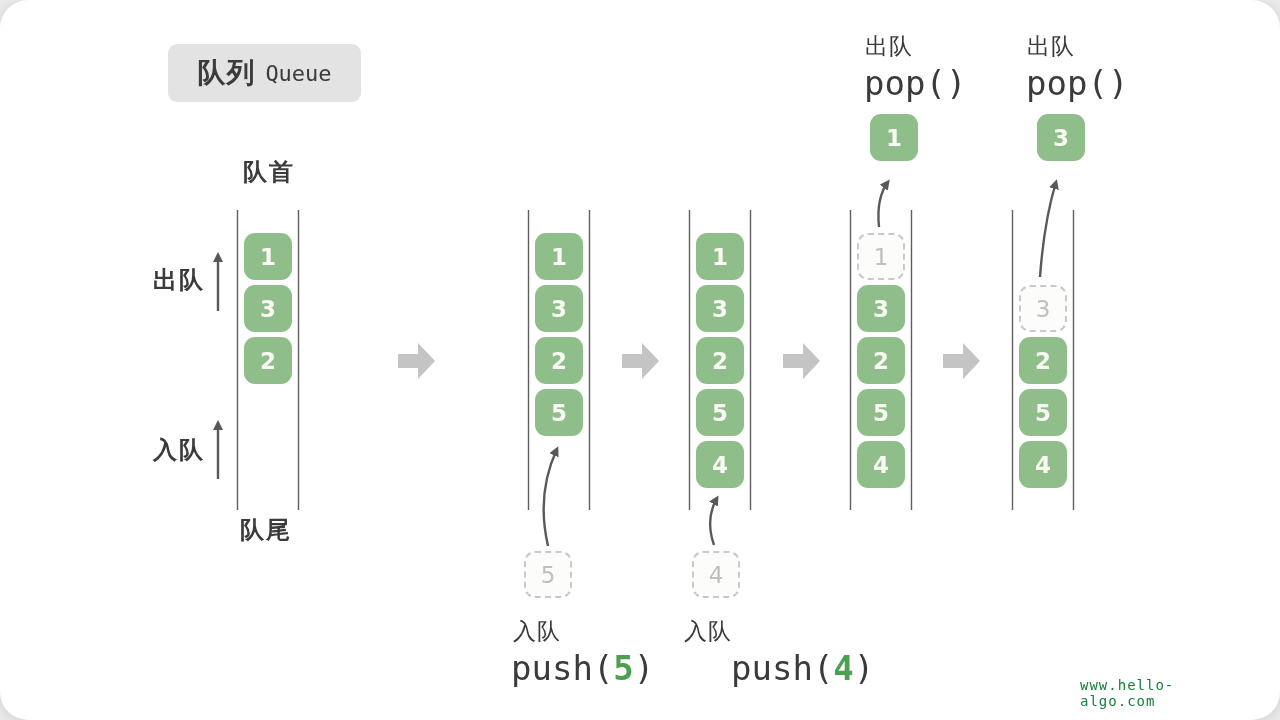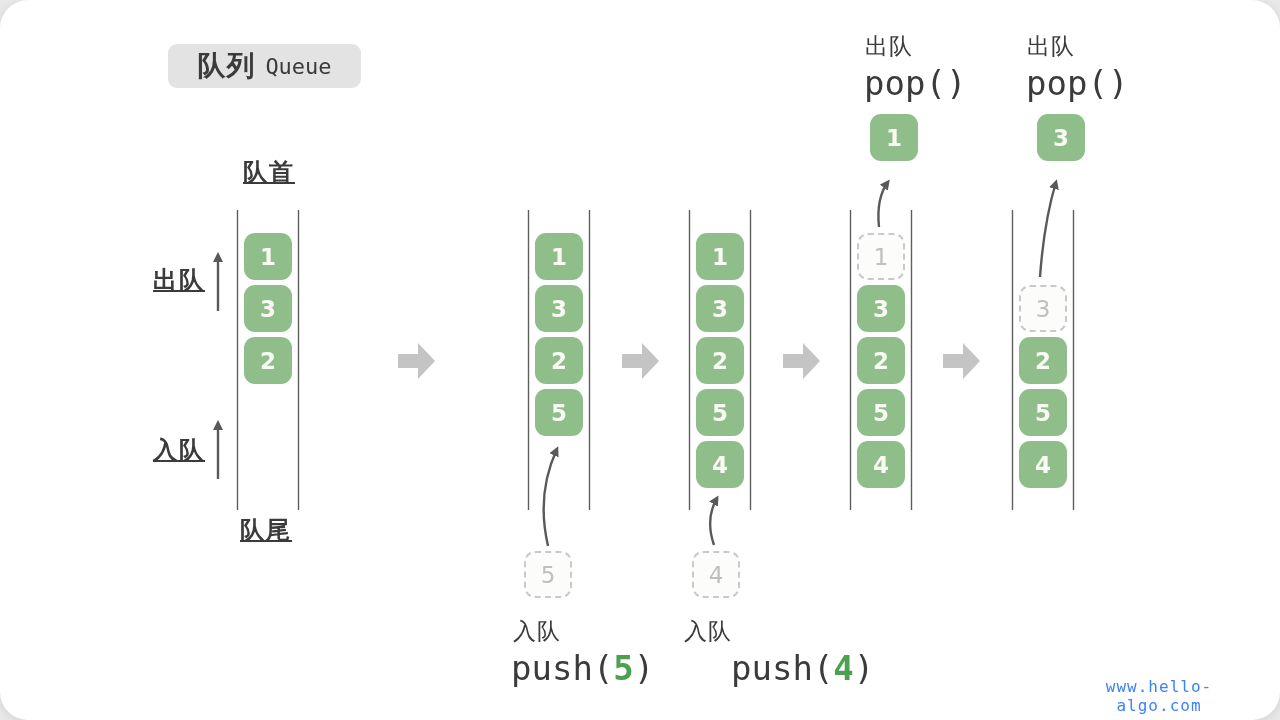--- a/index.html
+++ b/index.html
@@ -5,47 +5,47 @@
   html,body{margin:0;padding:0;background:#E9E9E9;}
   .canvas{
     position:relative;width:1280px;height:720px;margin:0 auto;
     background:#FFFFFF;border-radius:28px;overflow:hidden;
     box-shadow:0 2px 12px rgba(0,0,0,.10);
     font-family:"DejaVu Sans","Liberation Sans",sans-serif;
     color:#3B3B3B;
   }
   .overlay{position:absolute;left:0;top:0;width:1280px;height:720px;pointer-events:none;}
   .title-box{
-    position:absolute;left:168px;top:44px;width:193px;height:44px;
+    position:absolute;left:168px;top:44px;width:193px;height:58px;
     background:#E3E3E3;border-radius:9px;
     display:flex;align-items:center;justify-content:center;gap:10px;text-align:right;
   }
   .title-zh{font-size:28px;font-weight:bold;letter-spacing:1px;}
   .title-en{font-family:"DejaVu Sans Mono","Liberation Mono",monospace;font-size:22px;}
-  .side-label{position:absolute;font-size:24px;font-weight:bold;letter-spacing:2px;white-space:nowrap;text-decoration:underline;}
+  .side-label{position:absolute;font-size:24px;font-weight:bold;letter-spacing:2px;white-space:nowrap;}
   .qbox{
     position:absolute;width:48px;height:47px;box-sizing:border-box;
     background:#8FBE8A;border-radius:11px;
     display:flex;align-items:center;justify-content:center;
     color:#F9FAF3;font-size:23px;font-weight:600;
   }
   .qbox.ghost{
     background:#FCFCFB;border:2.5px dashed #C9C9C9;
     color:#BFBFBF;font-weight:400;
   }
   .op-zh{position:absolute;font-size:23px;letter-spacing:1px;white-space:nowrap;}
   .op-code{
     position:absolute;font-family:"DejaVu Sans Mono","Liberation Mono",monospace;
     font-size:34px;white-space:nowrap;
   }
   .op-code .arg{color:#4CA050;font-weight:bold;}
   .watermark{
-    position:absolute;left:1080px;top:677px;width:158px;text-align:center;
+    position:absolute;left:1080px;top:677px;width:158px;text-align:left;
     font-family:"DejaVu Sans Mono","Liberation Mono",monospace;
-    font-size:16px;color:#3b82f6;letter-spacing:1px;
+    font-size:14px;color:#15803d;letter-spacing:1px;
   }
 </style>
 </head>
 <body>
 
 <div class="canvas">
 
   <svg class="overlay" viewBox="0 0 1280 720">
     <defs>
       <marker id="ah" viewBox="0 0 10 10" refX="7" refY="5" markerWidth="10" markerHeight="10" orient="auto" markerUnits="userSpaceOnUse">

